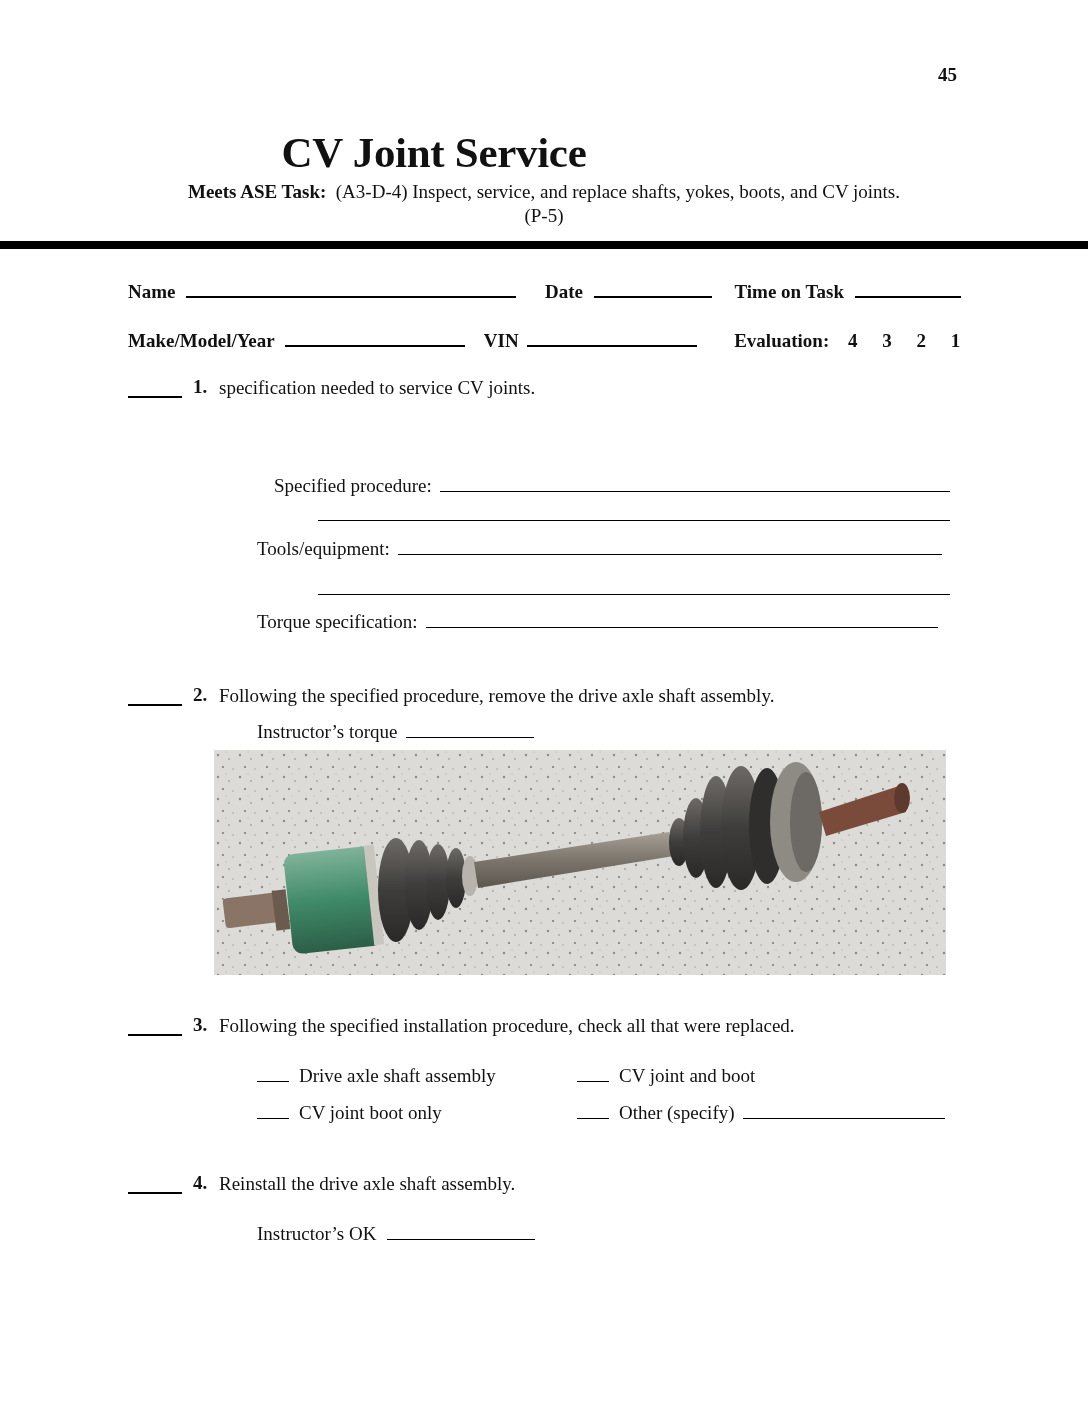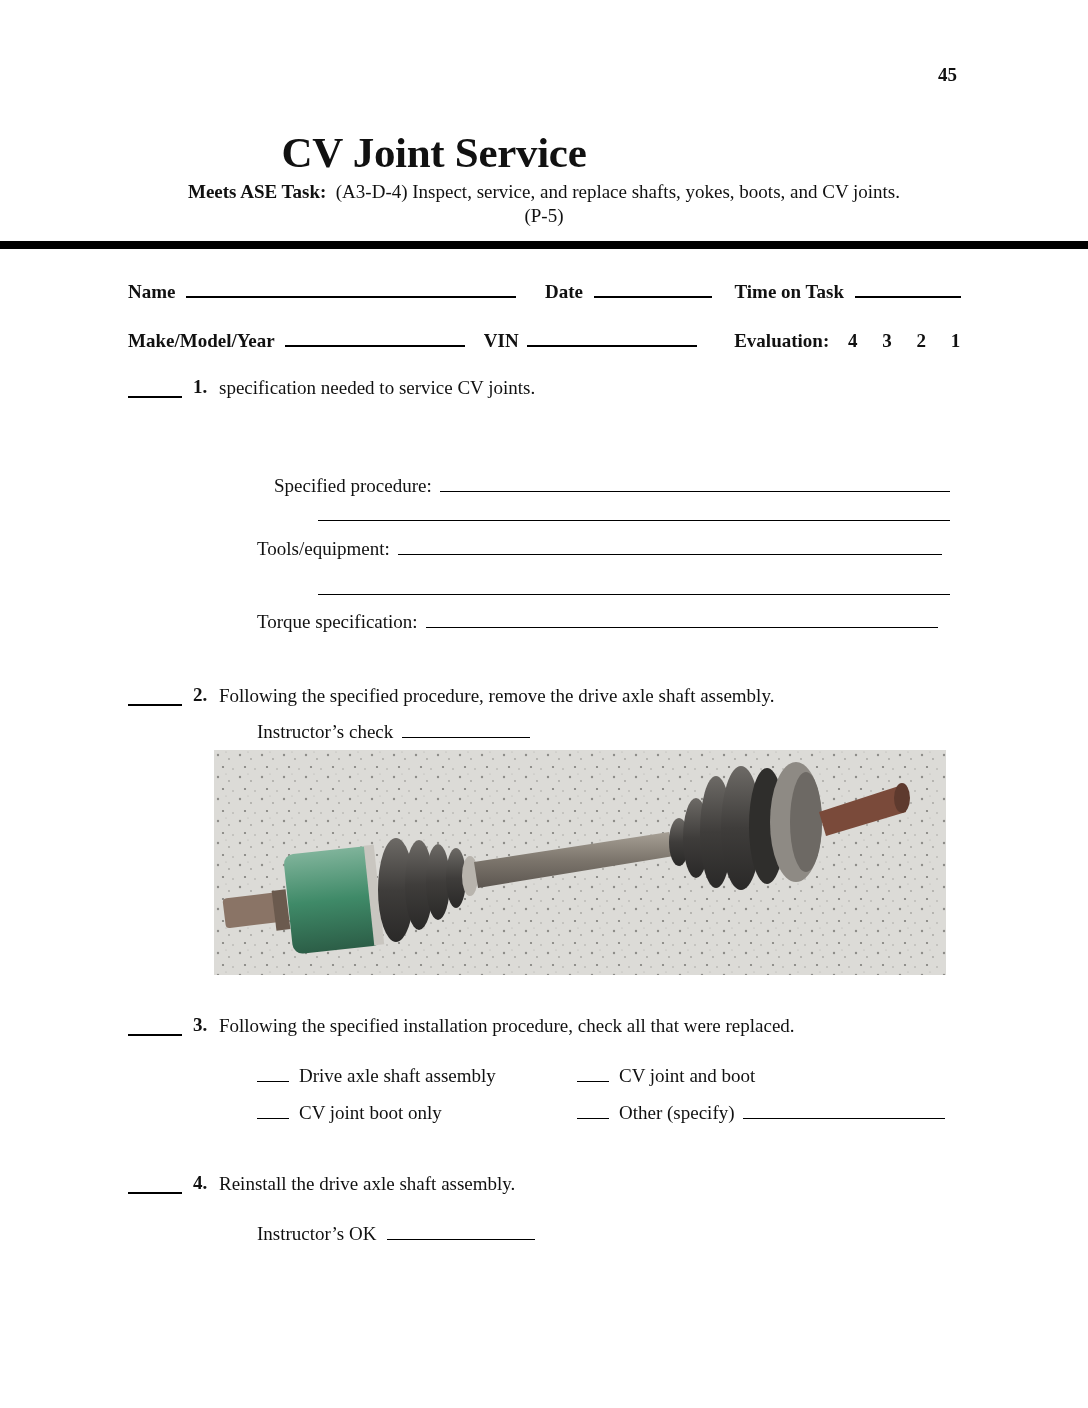--- a/index.html
+++ b/index.html
@@ -76,21 +76,21 @@
 
 <div class="abs row txt" style="left:257px; top:609px;">
   <span>Torque specification:</span>
   <span class="tline" style="width:512px; margin-left:4px;"></span>
 </div>
 
 <span class="abs blank" style="left:128px; top:686px;"></span>
 <span class="abs num" style="left:193px; top:684px;">2.</span>
 <div class="abs txt row" style="left:219px; top:683px;text-align:center;">Following the specified procedure, remove the drive axle shaft assembly.</div>
 <div class="abs row txt" style="left:257px; top:719px;">
-  <span>Instructor’s check</span>
+  <span>Instructor’s torque</span>
   <span class="tline" style="width:128px; margin-left:4px;"></span>
 </div>
 
 <div class="abs photo" title="Drive axle shaft assembly with CV joints and boots lying on concrete floor">
   <svg width="732" height="225" viewBox="0 0 732 225">
     <defs>
       <pattern id="speck" width="22" height="22" patternUnits="userSpaceOnUse">
         <rect width="22" height="22" fill="#dcdbd7"></rect>
         <circle cx="4" cy="5" r="1.2" fill="#8d8c88"></circle>
         <circle cx="15" cy="9" r="0.9" fill="#a3a29e"></circle>

